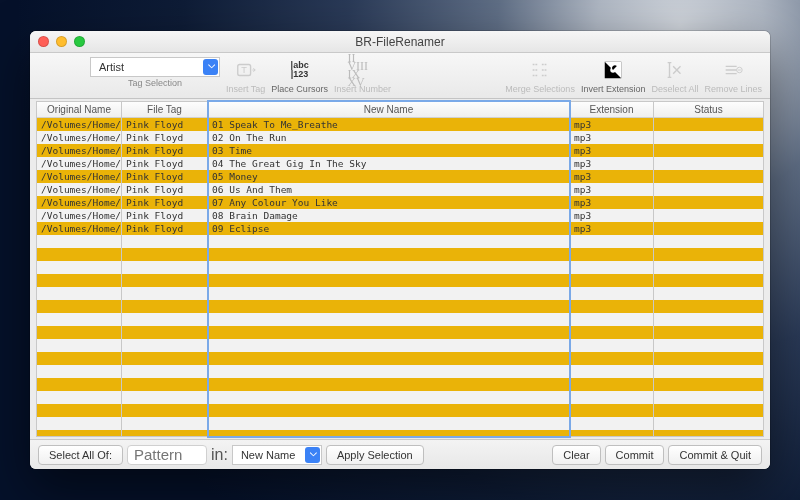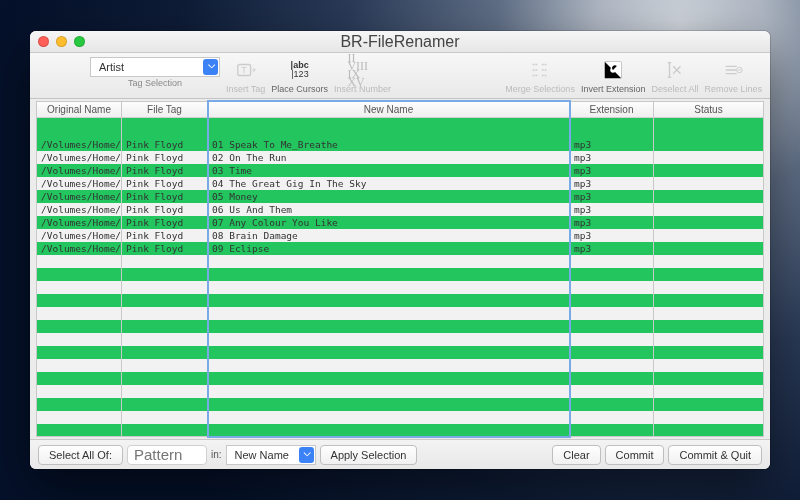--- a/index.html
+++ b/index.html
@@ -14,21 +14,21 @@
     display: flex; flex-direction: column; overflow: hidden;
   }
   .titlebar {
     height: 22px; display: flex; align-items: center; padding: 0 8px;
     background: linear-gradient(#f6f6f6,#e6e6e6); border-bottom: 1px solid #c9c9c9;
     position: relative;
   }
   .traffic { display: flex; gap: 7px; }
   .tl { width: 11px; height: 11px; border-radius: 50%; border: 0.5px solid rgba(0,0,0,0.15); }
   .tl.r { background:#ff5f57 } .tl.y { background:#ffbd2e } .tl.g { background:#28c940 }
-  .title { position:absolute; left:0; right:0; text-align:center; font-size:16px; color:#444; pointer-events:none; }
+  .title { position:absolute; left:0; right:0; text-align:center; font-size:12px; color:#444; pointer-events:none; }
   .toolbar {
     height: 46px; background: linear-gradient(#f7f7f7,#e9e9e9); border-bottom:1px solid #c4c4c4;
     display:flex; align-items:flex-start; padding: 4px 8px 0 8px; gap: 6px;
   }
   .tb-group { display:flex; flex-direction:column; align-items:center; gap:1px; }
   .tb-label { font-size:9px; color:#888; }
   .tb-label.dis { color:#bbb; }
   .select {
     appearance:none; -webkit-appearance:none; background:#fff; border:1px solid #c8c8c8;
     border-radius:0; height:20px; padding:0 20px 0 8px; font-size:11px; color:#333;
@@ -40,42 +40,42 @@
     background:#3b82f6; border-radius:3px;
   }
   .sel-wrap::before {
     content:"⌵"; position:absolute; right:5px; top:3px; font-size:9px; color:#fff; z-index:2; font-weight:bold;
   }
   .tb-btn { width:30px; height:26px; display:flex; align-items:center; justify-content:center; color:#bbb; }
   .tb-btn.active { color:#333; }
   .tb-btn svg { width:22px; height:22px; }
   .spacer { flex:1; }
   .content { flex:1; display:flex; padding:2px 6px; gap:0; overflow:hidden; }
-  .col { display:flex; flex-direction:column; border:1px solid #c8c8c8; background:#22c55e;gap:20px; }
+  .col { display:flex; flex-direction:column; border:1px solid #c8c8c8; background:#eab308; }
   .col + .col { border-left:none; }
   .col.focus { outline:2px solid #7aa9e8; outline-offset:-1px; z-index:1; position:relative; }
   .col-h { height:16px; line-height:16px; text-align:center; font-size:10px; color:#555; background:linear-gradient(#fdfdfd,#efefef); border-bottom:1px solid #d0d0d0; }
   .rows { flex:1; overflow:hidden; }
   .row { height:13px; line-height:13px; padding:0 4px; font-family:"Menlo","Monaco",monospace; font-size:9.5px; color:#333; white-space:nowrap; overflow:hidden; }
   .row.odd { background:#f2f2f2; }
   .bottombar {
     height:30px; border-top:1px solid #c9c9c9; background:linear-gradient(#f3f3f3,#e8e8e8);
     display:flex; align-items:center; padding:0 8px; gap:4px;
   }
   .btn {
     background:linear-gradient(#fff,#f0f0f0); border:1px solid #bfbfbf; border-radius:4px;
     height:20px; padding:0 10px; font-size:11px; color:#333; display:inline-flex; align-items:center;
   }
   .pattern-input {
     height:20px; border:1px solid #d0d0d0; border-radius:4px; background:#fff; padding:0 6px;
     width:80px; font-size:15px; color:#aaa;
   }
-  .bb-label { font-size:10px; color:#555; }
+  .bb-label { font-size:16px; color:#555; }
   .roman { font-family: "Times New Roman", serif; font-size:12px; line-height:8px; color:#bbb; text-align:left; }
-  .icon-stack { display:flex; flex-direction:column; align-items:flex-end; line-height:9px; color:#bbb; font-size:9px;}
+  .icon-stack { display:flex; flex-direction:column; align-items:center; line-height:9px; color:#bbb; font-size:9px;}
 </style>
 </head>
 <body>
 
 <div class="window">
   <div class="titlebar">
     <div class="traffic">
       <div class="tl r"></div>
       <div class="tl y"></div>
       <div class="tl g"></div>
@@ -101,21 +101,21 @@
             <path d="M19 12 l3 0 m-2 -2 l2 2 l-2 2" stroke="#ccc" fill="none"></path>
           </svg>
       </div>
       <div class="tb-label dis">Insert Tag</div>
     </div>
 
     <div class="tb-group">
       <div class="tb-btn active">
         <div class="icon-stack" style="color:#333">
           <span style="font-weight:bold">|abc</span>
-            <span style="font-weight:normal">|123</span>
+            <span style="font-weight:bold">|123</span>
         </div>
       </div>
       <div class="tb-label" style="color:#666">Place Cursors</div>
     </div>
 
     <div class="tb-group">
       <div class="tb-btn">
         <div class="roman">II VIII<br>IX XV</div>
       </div>
       <div class="tb-label dis">Insert Number</div>

